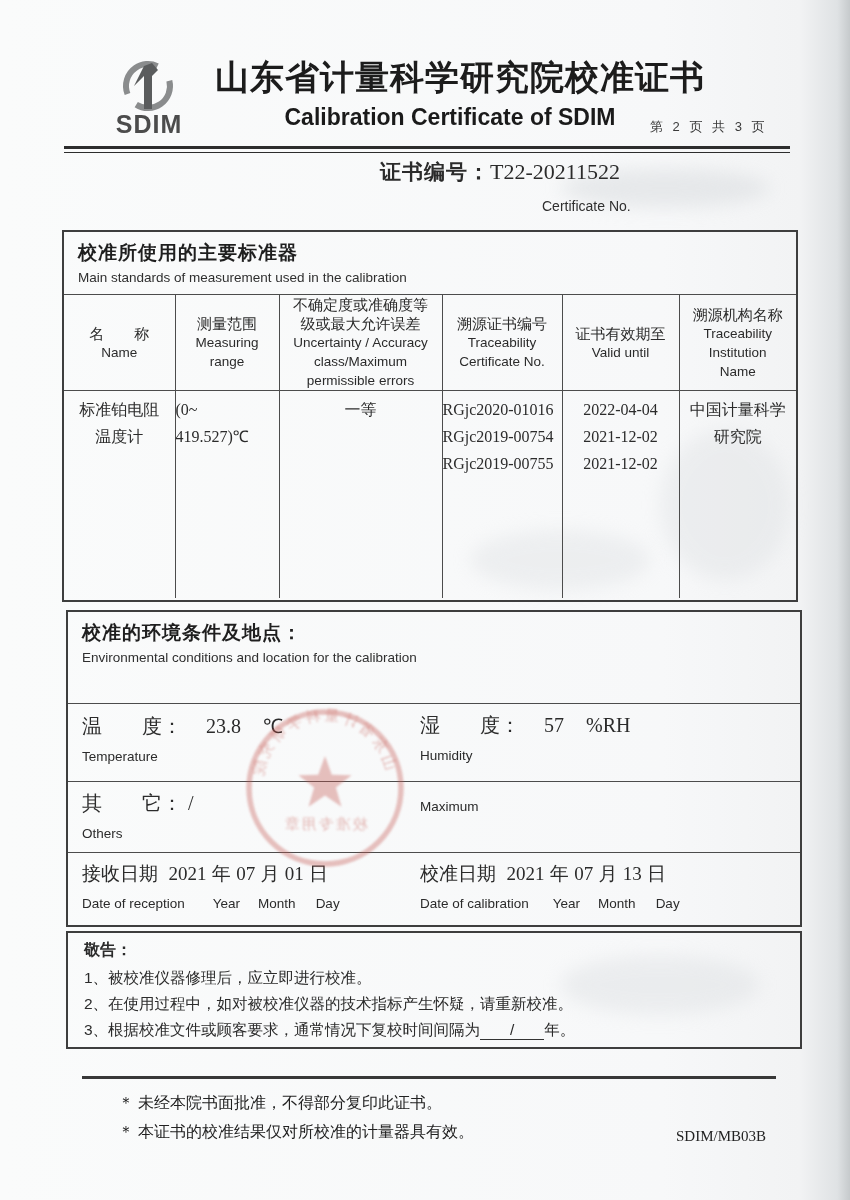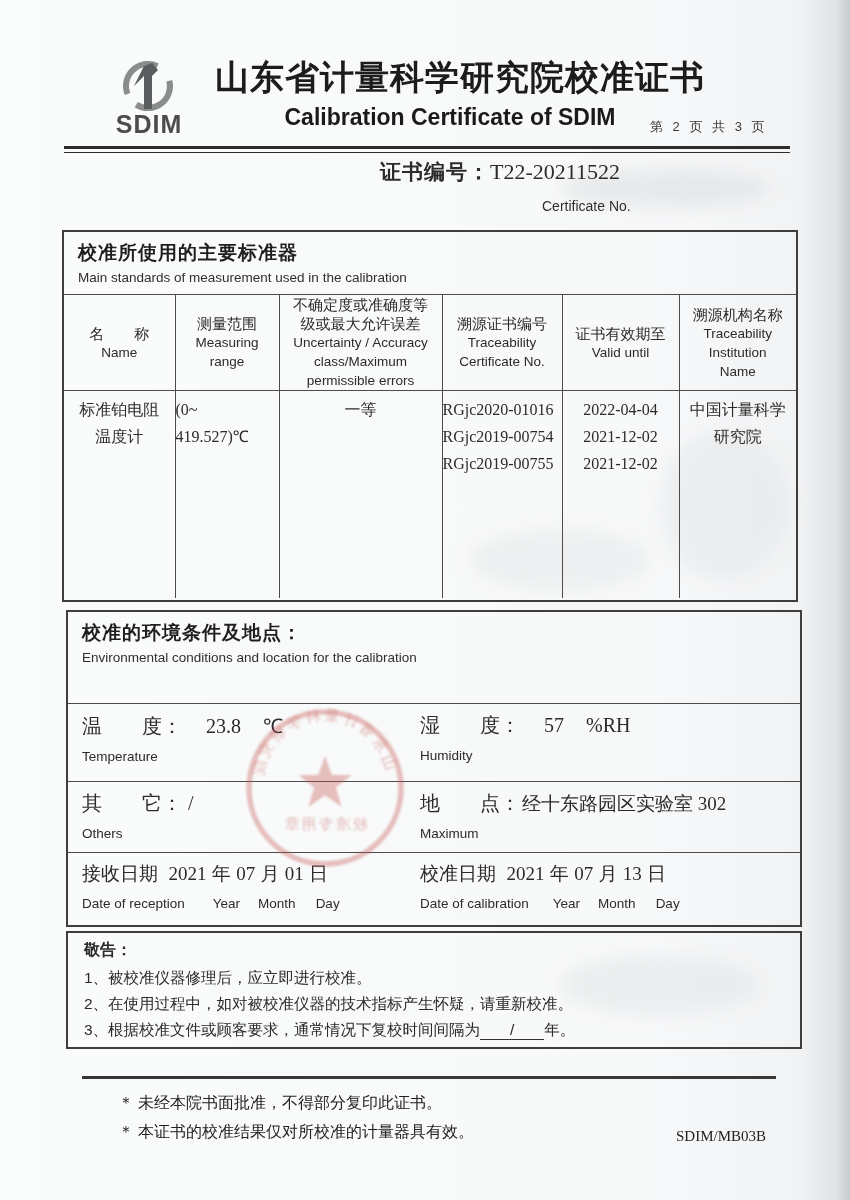--- a/index.html
+++ b/index.html
@@ -191,21 +191,20 @@
         <div class="f-en">Humidity</div>
       </div>
     </div>
 
     <div class="env-row rowB">
       <div class="fieldL">
         <div class="f-line"><span class="lab">其　　它：</span><span class="val" style="margin-left:6px">/</span></div>
         <div class="f-en">Others</div>
       </div>
       <div class="fieldR">
-        <div class="f-line"><span class="lab">地　　点：</span><span class="val" style="margin-left:2px;font-size:19px">经十东路园区实验室 302</span></div>
         <div class="f-en">Maximum</div>
       </div>
     </div>
 
     <div class="env-row rowC">
       <div class="fieldL">
         <div class="d-line"><span class="lab">接收日期</span><span>  </span><span class="num">2021</span> <span>年</span> <span class="num">07</span> <span>月</span> <span class="num">01</span> <span>日</span></div>
         <div class="d-en"><span>Date of reception</span><span style="margin-left:28px">Year</span><span style="margin-left:18px">Month</span><span style="margin-left:20px">Day</span></div>
       </div>
       <div class="fieldR">

